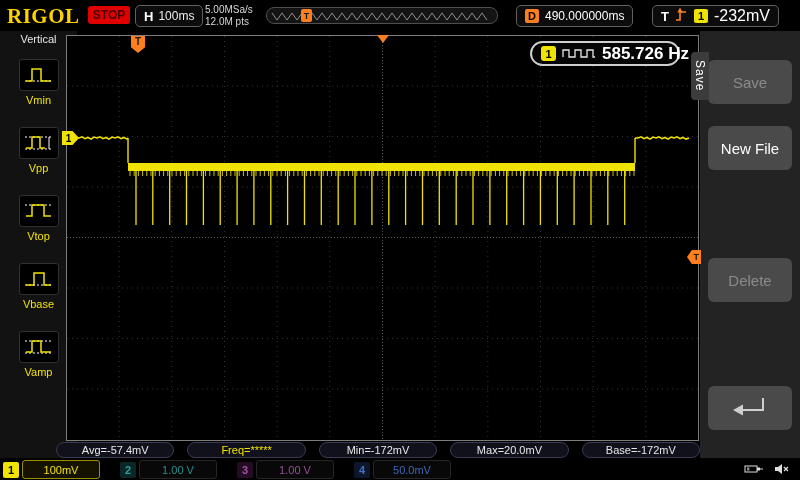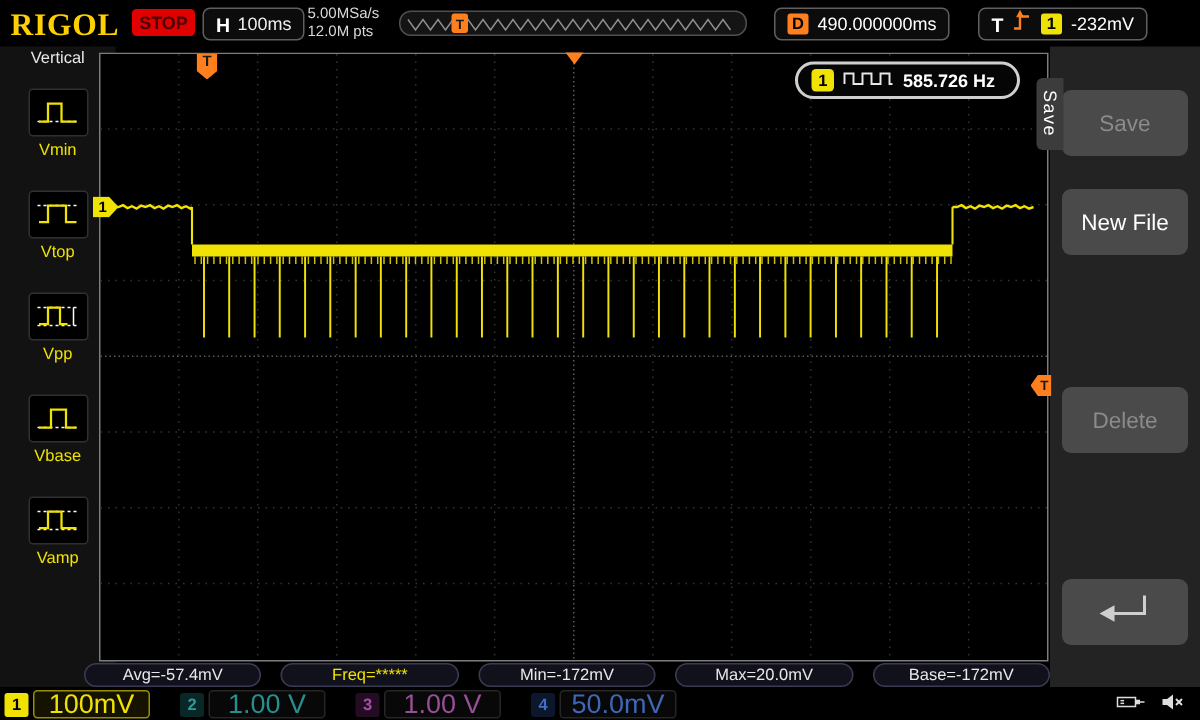--- a/index.html
+++ b/index.html
@@ -26,21 +26,21 @@
   .dbox{position:absolute;left:516px;top:5px;height:20px;border:1px solid #606060;border-radius:5px;
         display:flex;align-items:center;gap:6px;padding:0 8px;background:#0c0c0c;}
   .dlab{width:14px;height:14px;background:#ff7f1e;color:#000;font-weight:700;font-size:11px;border-radius:2px;
         display:flex;align-items:center;justify-content:center;}
   .dval{color:#fff;font-size:12px;}
   .tbox{position:absolute;left:652px;top:5px;height:20px;border:1px solid #606060;border-radius:5px;
         display:flex;align-items:center;gap:6px;padding:0 8px;background:#0c0c0c;}
   .tlab{color:#fff;font-weight:700;font-size:13px;}
   .tch{width:14px;height:14px;background:#f0e202;color:#000;font-weight:700;font-size:11px;border-radius:2px;
         display:flex;align-items:center;justify-content:center;}
-  .tlev{color:#fff;font-size:12px;}
+  .tlev{color:#fff;font-size:16px;}
 
   
   .sidebar{position:absolute;left:0;top:31px;width:77px;height:427px;background:#121212;}
   .side-title{color:#e8e8e8;font-size:11px;text-align:center;height:17px;line-height:17px;}
   .side-item{height:68px;display:flex;flex-direction:column;align-items:center;justify-content:center;gap:3px;cursor:pointer;}
   .side-icon{width:38px;height:30px;background:#000;border:1px solid #303030;border-radius:3px;
         display:flex;align-items:center;justify-content:center;}
   .side-label{color:#f0e202;font-size:11px;}
 
   
@@ -54,21 +54,21 @@
   .trig-center{position:absolute;left:377px;top:35px;width:0;height:0;border-left:6px solid transparent;
         border-right:6px solid transparent;border-top:8px solid #ff7f1e;z-index:3;}
   .trig-level{position:absolute;left:687px;top:250px;width:14px;height:14px;background:#ff7f1e;color:#1a1a1a;
         font-size:9px;font-weight:700;display:flex;align-items:center;justify-content:flex-end;padding-right:2px;
         box-sizing:border-box;clip-path:polygon(0 50%,35% 0,100% 0,100% 100%,35% 100%);z-index:3;}
   .freqbox{position:absolute;left:530px;top:41px;width:150px;height:25px;background:#050505;
         border:2px solid #cfcfcf;border-radius:13px;display:flex;align-items:center;gap:6px;padding:0 9px;
         box-sizing:border-box;z-index:3;}
   .fch{width:15px;height:15px;border-radius:3px;background:#f0e202;color:#000;font-size:11px;font-weight:700;
         display:flex;align-items:center;justify-content:center;flex:0 0 auto;}
-  .fval{color:#fff;font-size:12px;font-weight:600;white-space:nowrap;}
+  .fval{color:#fff;font-size:17px;font-weight:600;white-space:nowrap;}
 
   
   .menu{position:absolute;left:700px;top:31px;width:100px;height:427px;background:#232323;}
   .menu-tab{position:absolute;left:691px;top:52px;width:18px;height:48px;background:#3c3c3c;color:#fff;
         font-size:12px;writing-mode:vertical-rl;display:flex;align-items:center;justify-content:center;
         border-radius:4px 0 0 4px;letter-spacing:1px;z-index:4;}
   .mbtn{position:absolute;left:8px;width:84px;height:44px;background:#4a4a4a;border:none;border-radius:6px;
         color:#fff;font-size:15px;font-family:inherit;display:flex;align-items:center;justify-content:center;
         cursor:pointer;padding:0;}
   .mbtn.disabled{color:#8b8b8b;}
@@ -76,21 +76,21 @@
   
   .measbar{position:absolute;left:56px;top:442px;width:644px;height:16px;display:flex;gap:13px;}
   .meas{flex:1;background:#11111c;border:1px solid #3a3a52;border-radius:8px;color:#e8e8e8;font-size:11px;
         display:flex;align-items:center;justify-content:center;white-space:nowrap;}
   .meas.freq{color:#f0e202;}
   .chanbar{position:absolute;left:0;top:459px;width:800px;height:21px;display:flex;align-items:center;background:#000;}
   .chan{display:flex;align-items:center;gap:3px;margin-left:20px;cursor:pointer;}
   .chan.c1{margin-left:3px;}
   .tag{width:16px;height:16px;border-radius:2px;font-size:11px;font-weight:700;
         display:flex;align-items:center;justify-content:center;}
-  .val{width:76px;height:17px;border-radius:3px;font-size:18px;display:flex;align-items:center;justify-content:center;
+  .val{width:76px;height:17px;border-radius:3px;font-size:11px;display:flex;align-items:center;justify-content:center;
         border:1px solid #2d2d2d;background:#0a0a0a;}
   .chan.c1 .tag{background:#f0e202;color:#000;}
   .chan.c1 .val{color:#f0e202;border-color:#9a8e00;background:#151200;}
   .chan.c2 .tag{background:#0c2e2e;color:#33b8b8;}
   .chan.c2 .val{color:#2da8a8;}
   .chan.c3 .tag{background:#2c0f2c;color:#c060c0;}
   .chan.c3 .val{color:#b45cb4;}
   .chan.c4 .tag{background:#0f1a34;color:#4f82e8;}
   .chan.c4 .val{color:#4a7ad8;}
   .chan.c2,.chan.c3,.chan.c4{opacity:.85;}
@@ -146,36 +146,36 @@
           <path d="M2,17 H8 V5 H17 V17 H27" fill="none" stroke="#f0e202" stroke-width="1.5"></path>
         </svg>
       </div>
       <div class="side-label">Vmin</div>
     </div>
 
     <div class="side-item">
       <div class="side-icon">
         <svg width="30" height="22" viewBox="0 0 30 22">
           <line x1="1" y1="5" x2="29" y2="5" stroke="#fff" stroke-dasharray="2 2"></line>
-          <path d="M2,16 H8 V5 H20 V16 H27" fill="none" stroke="#f0e202" stroke-width="1.5"></path>
-        </svg>
-      </div>
-      <div class="side-label">Vtop</div>
-    </div>
-
-    <div class="side-item">
-      <div class="side-icon">
-        <svg width="30" height="22" viewBox="0 0 30 22">
-          <line x1="1" y1="5" x2="29" y2="5" stroke="#fff" stroke-dasharray="2 2"></line>
           <line x1="1" y1="17" x2="29" y2="17" stroke="#fff" stroke-dasharray="2 2"></line>
           <line x1="25" y1="5" x2="25" y2="17" stroke="#fff"></line>
           <path d="M2,16 H8 V5 H16 V16 H21" fill="none" stroke="#f0e202" stroke-width="1.5"></path>
         </svg>
       </div>
       <div class="side-label">Vpp</div>
+    </div>
+
+    <div class="side-item">
+      <div class="side-icon">
+        <svg width="30" height="22" viewBox="0 0 30 22">
+          <line x1="1" y1="5" x2="29" y2="5" stroke="#fff" stroke-dasharray="2 2"></line>
+          <path d="M2,16 H8 V5 H20 V16 H27" fill="none" stroke="#f0e202" stroke-width="1.5"></path>
+        </svg>
+      </div>
+      <div class="side-label">Vtop</div>
     </div>
 
     <div class="side-item">
       <div class="side-icon">
         <svg width="30" height="22" viewBox="0 0 30 22">
           <line x1="1" y1="17" x2="29" y2="17" stroke="#fff" stroke-dasharray="2 2"></line>
           <path d="M2,17 H10 V5 H20 V17 H27" fill="none" stroke="#f0e202" stroke-width="1.5"></path>
         </svg>
       </div>
       <div class="side-label">Vbase</div>

